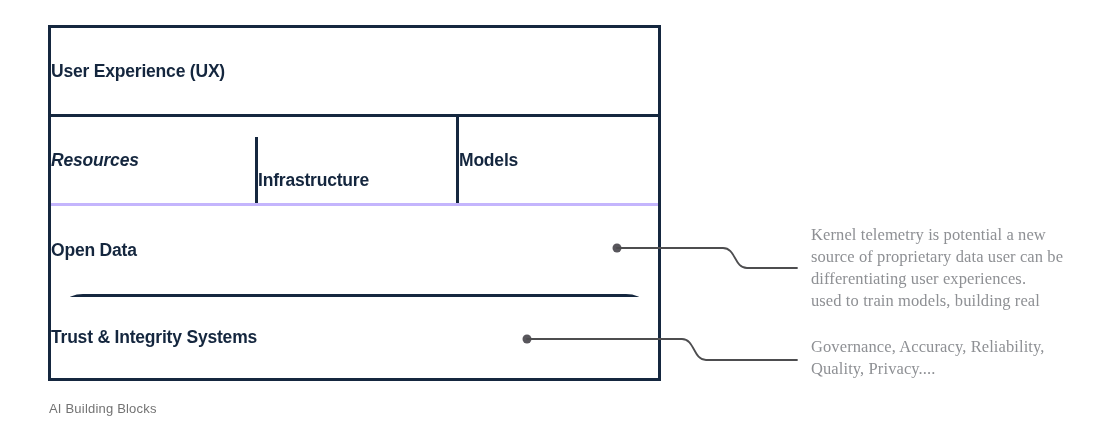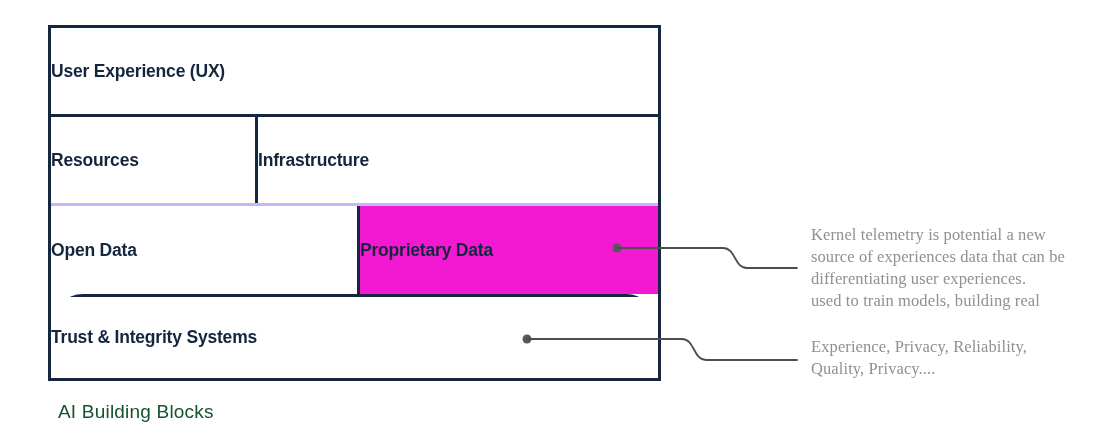--- a/index.html
+++ b/index.html
@@ -22,86 +22,86 @@
   .row-1 { flex:0 0 86px; }
   .row-2 { flex:0 0 89px; border-top:3px solid #15273f; }
   .row-3 { flex:0 0 91px; border-top:3px solid #c4b5fd; }
   .row-4 { flex:1 1 auto; border-top:3px solid #15273f;border-radius:32px; }
   .cell {
     display:flex; align-items:center; justify-content:flex-start;
     font-weight:bold; font-size:17.5px; letter-spacing:-0.2px;
     color:#14263e; background:#ffffff; height:100%;
   }
   .row-1 .cell, .row-4 .cell { width:100%; }
-  .cell-resources { flex:0 0 204px; }
-  .cell-infrastructure { flex:0 0 201px; border-left:3px solid #15273f; }
+  .cell-resources { flex:0 0 204px;font-style:italic; }
+  .cell-infrastructure { flex:0 0 201px; border-left:3px solid #15273f;margin-top:20px; }
   .cell-models { flex:1 1 auto; border-left:3px solid #15273f; }
   .cell-open-data { flex:0 0 306px; }
   .cell-proprietary { flex:1 1 auto; border-left:3px solid #15273f; background:#f318d2; }
   .connector-svg { position:absolute; left:0; top:0; pointer-events:none; }
   .note {
     position:absolute; left:811px; width:300px;
     color:#8e9094; font-size:16.5px; line-height:22px; letter-spacing:0.1px;
   }
   .note span { display:block;font-family:Liberation Serif, serif; }
   .note-1 { top:224px; }
   .note-2 { top:336px; }
   .caption {
-    position:absolute; left:58px; top:401px;
-    color:#14532d; font-size:19px; letter-spacing:0.2px;
+    position:absolute; left:49px; top:401px;
+    color:#737373; font-size:13px; letter-spacing:0.2px;
   }
 </style>
 </head>
 <body>
 
 <div class="canvas">
 
   <div class="outer">
     <div class="row row-1">
       <div class="cell">
         <span>User Experience (UX)</span>
       </div>
     </div>
     <div class="row row-2">
       <div class="cell cell-resources">
         <span>Resources</span>
       </div>
       <div class="cell cell-infrastructure">
         <span>Infrastructure</span>
       </div>
+      <div class="cell cell-models">
+        <span>Models</span>
+      </div>
     </div>
     <div class="row row-3">
       <div class="cell cell-open-data">
         <span>Open Data</span>
-      </div>
-      <div class="cell cell-proprietary">
-        <span>Proprietary Data</span>
       </div>
     </div>
     <div class="row row-4">
       <div class="cell">
         <span>Trust &amp; Integrity Systems</span>
       </div>
     </div>
   </div>
 
   <svg class="connector-svg" width="1112" height="440" viewBox="0 0 1112 440">
     <circle cx="617" cy="248" r="4.5" fill="#58565c"></circle>
     <path d="M617 248 H723 C736 248 734 268 747 268 H797" fill="none" stroke="#4d4d4f" stroke-width="1.8" stroke-linecap="round"></path>
     <circle cx="527" cy="339" r="4.5" fill="#58565c"></circle>
     <path d="M527 339 H682 C695 339 693 360 706 360 H797" fill="none" stroke="#4d4d4f" stroke-width="1.8" stroke-linecap="round"></path>
   </svg>
 
   <div class="note note-1">
     <span>Kernel telemetry is potential a new</span>
-    <span>source of experiences data that can be</span>
+    <span>source of proprietary data user can be</span>
     <span>differentiating user experiences.</span>
     <span>used to train models, building real</span>
   </div>
 
   <div class="note note-2">
-    <span>Experience, Privacy, Reliability,</span>
+    <span>Governance, Accuracy, Reliability,</span>
     <span>Quality, Privacy....</span>
   </div>
 
   <div class="caption">AI Building Blocks</div>
 
 </div>
 
 </body></html>

